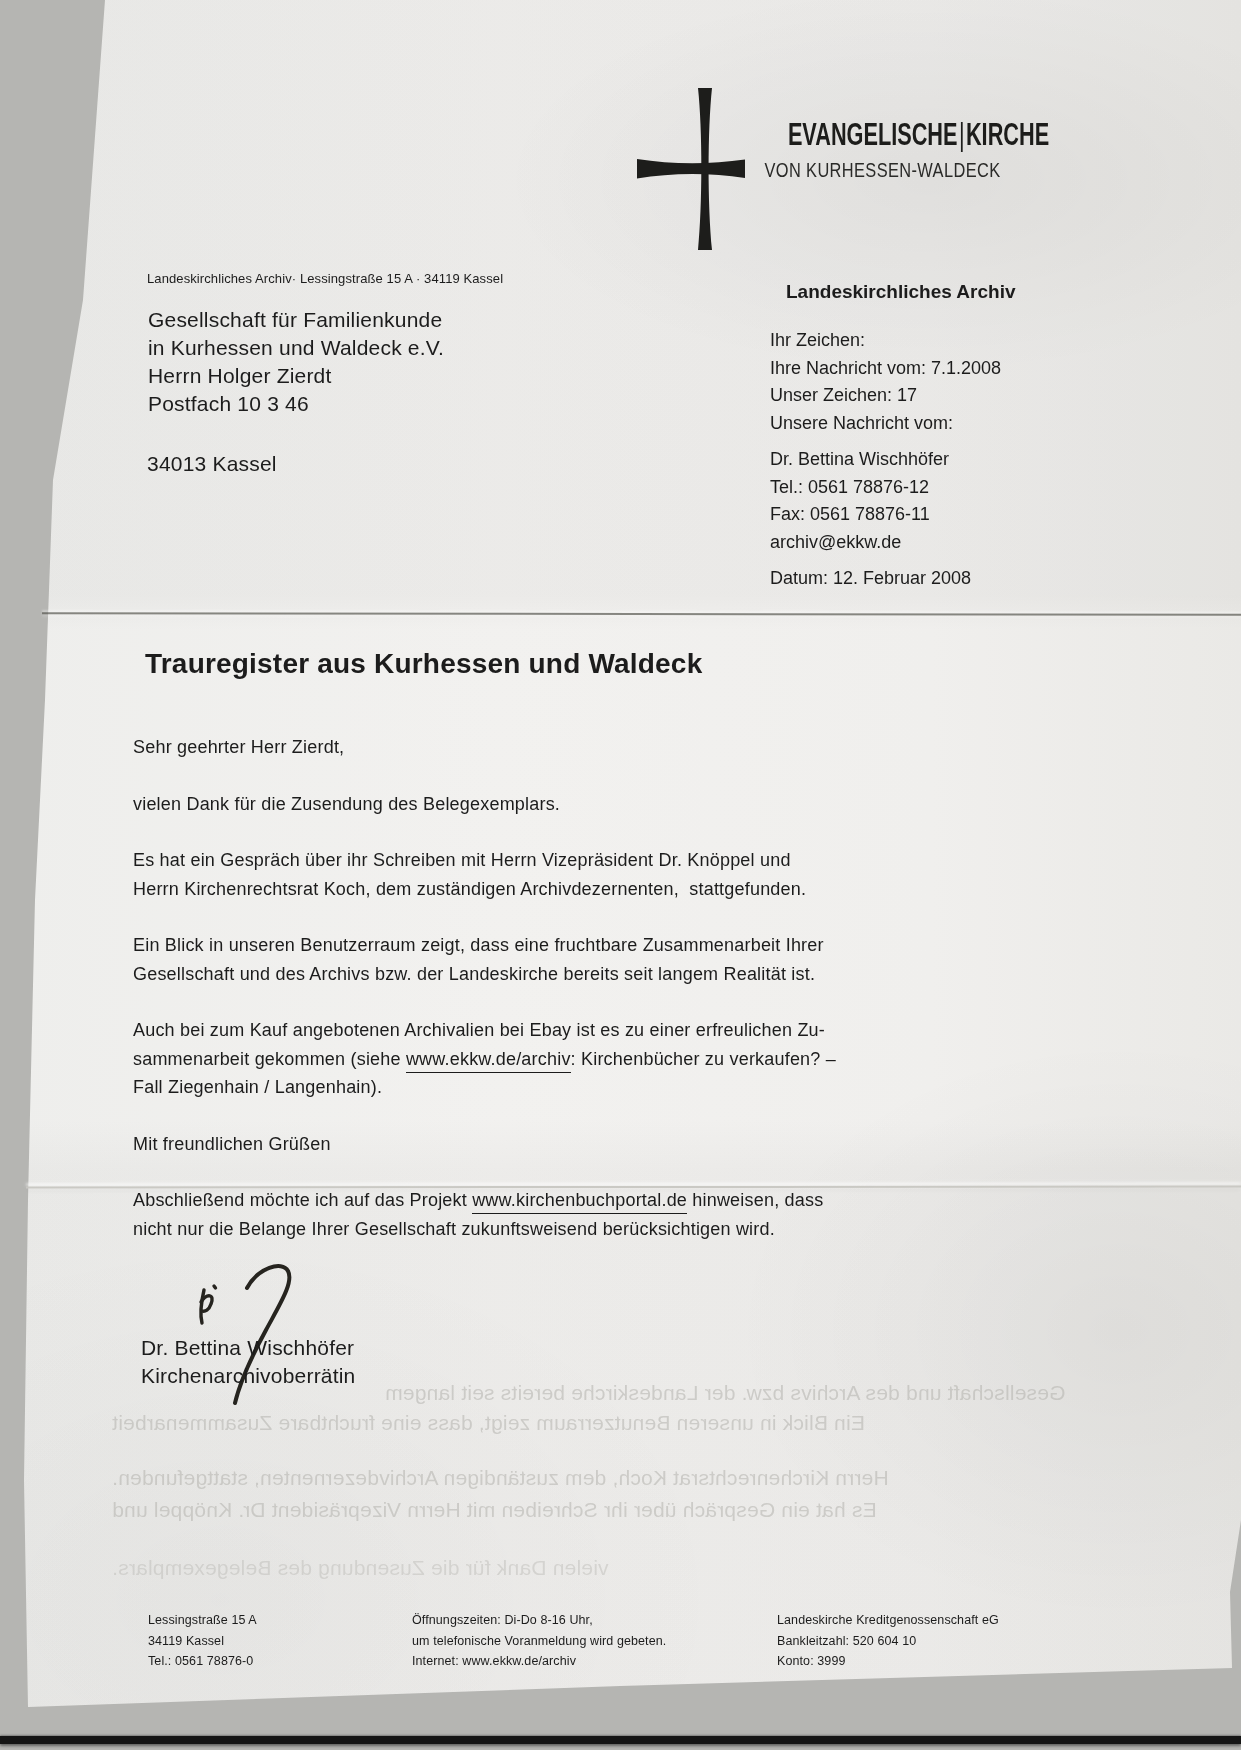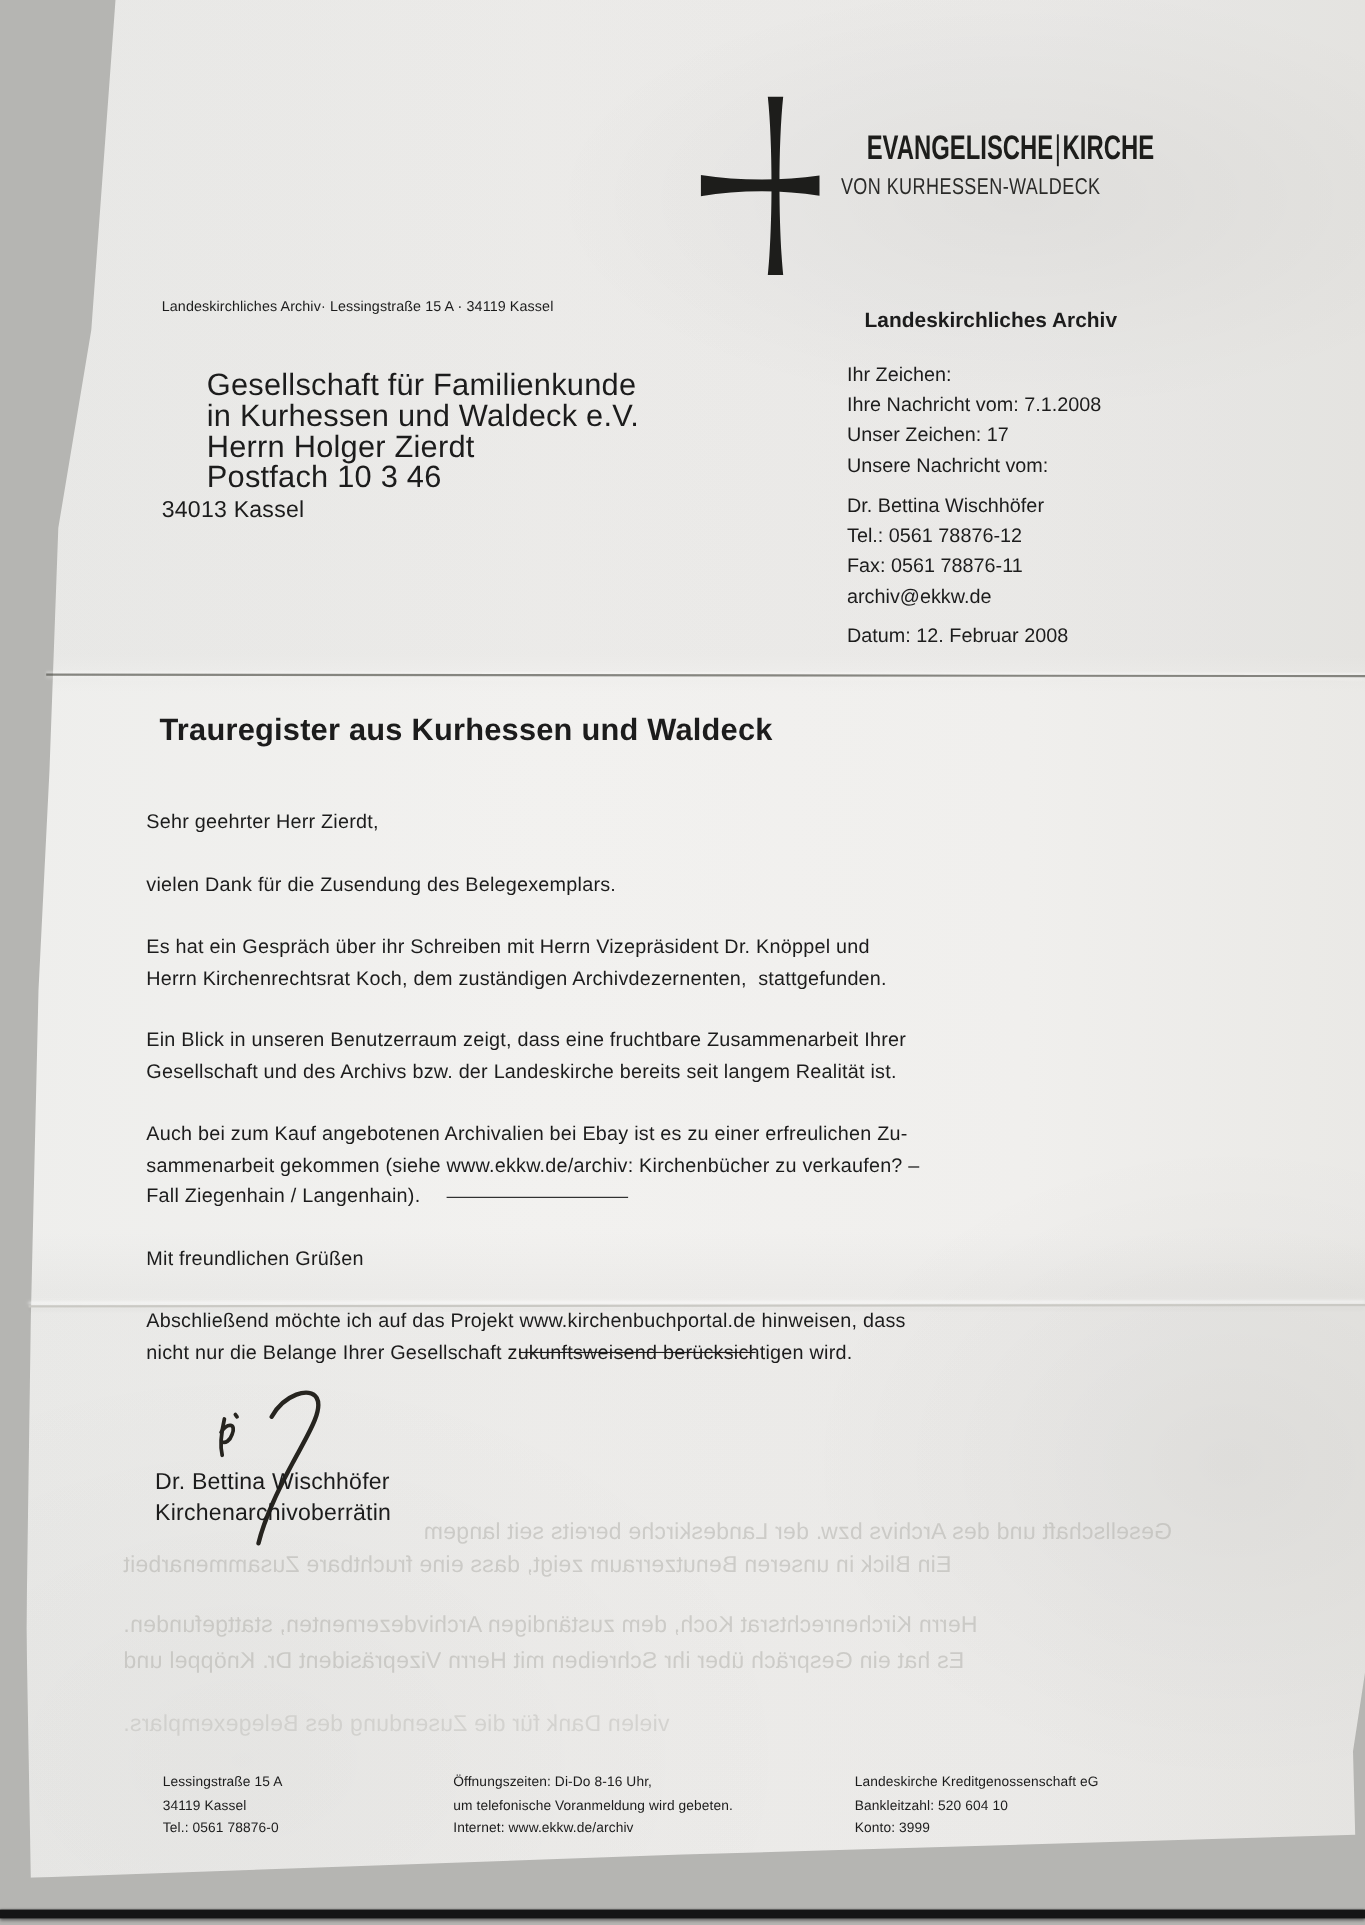--- a/index.html
+++ b/index.html
@@ -39,31 +39,31 @@
   .bottom-strip{position:absolute;left:0;right:0;top:1736px;height:8px;background:#151515;
     box-shadow:0 2px 3px rgba(0,0,0,.45),0 -1px 2px rgba(0,0,0,.3);}
   
   .cross{position:absolute;left:637px;top:85px;width:112px;height:168px;}
   .logo-text{position:absolute;left:700px;top:117px;width:293px;text-align:right;color:#1d1d1b;}
   .logo-line1{font-size:31px;font-weight:bold;letter-spacing:0;transform:scaleX(.70);transform-origin:right center;white-space:nowrap;}
   .logo-line1 .divider{font-weight:400;padding:0 2px;}
   .logo-line2{font-size:21px;letter-spacing:.5px;transform:scaleX(.78);transform-origin:right center;white-space:nowrap;margin-top:5px;color:#2a2a28;}
   
   .sender-line{position:absolute;left:147px;top:271px;font-size:13px;letter-spacing:.1px;}
-  .recipient{position:absolute;left:148px;top:336px;font-size:28px;line-height:28px;letter-spacing:.2px;margin-left:40px;}
+  .recipient{position:absolute;left:148px;top:306px;font-size:21px;line-height:28px;letter-spacing:.2px;}
   .recipient-city{position:absolute;left:147px;top:452px;font-size:21px;letter-spacing:.2px;}
   .info-heading{position:absolute;left:770px;top:281px;font-size:19px;font-weight:bold;margin-left:16px;}
   .info-refs{position:absolute;left:770px;top:327px;font-size:18px;line-height:27.5px;}
   .info-contact{position:absolute;left:770px;top:446px;font-size:18px;line-height:27.5px;}
   .info-date{position:absolute;left:770px;top:568px;font-size:18px;}
   
   .subject{position:absolute;left:145px;top:648px;font-size:28px;font-weight:bold;letter-spacing:.2px;}
   .body-text{position:absolute;left:133px;top:733px;width:1015px;font-size:18px;line-height:28.5px;letter-spacing:.2px;}
   .body-text p{margin:0 0 28px 0;white-space:pre-wrap;}
-  .body-text .link{border-bottom:1.6px solid #1c1c1c;padding-bottom:19px;}
+  .body-text .link{border-bottom:1.6px solid #1c1c1c;padding-bottom:3px;}
   
   .signature-svg{position:absolute;left:190px;top:1260px;width:130px;height:150px;}
   .sig-block{position:absolute;left:141px;top:1334px;font-size:21px;line-height:28px;letter-spacing:.2px;}
   
   .ghost{position:absolute;transform:scaleX(-1);font-size:21px;color:#b4b3ae;opacity:.55;
     filter:blur(.7px);white-space:nowrap;letter-spacing:.2px;}
   .g1{left:385px;top:1381px;}
   .g2{left:112px;top:1411px;}
   .g3{left:112px;top:1466px;}
   .g4{left:112px;top:1498px;}

